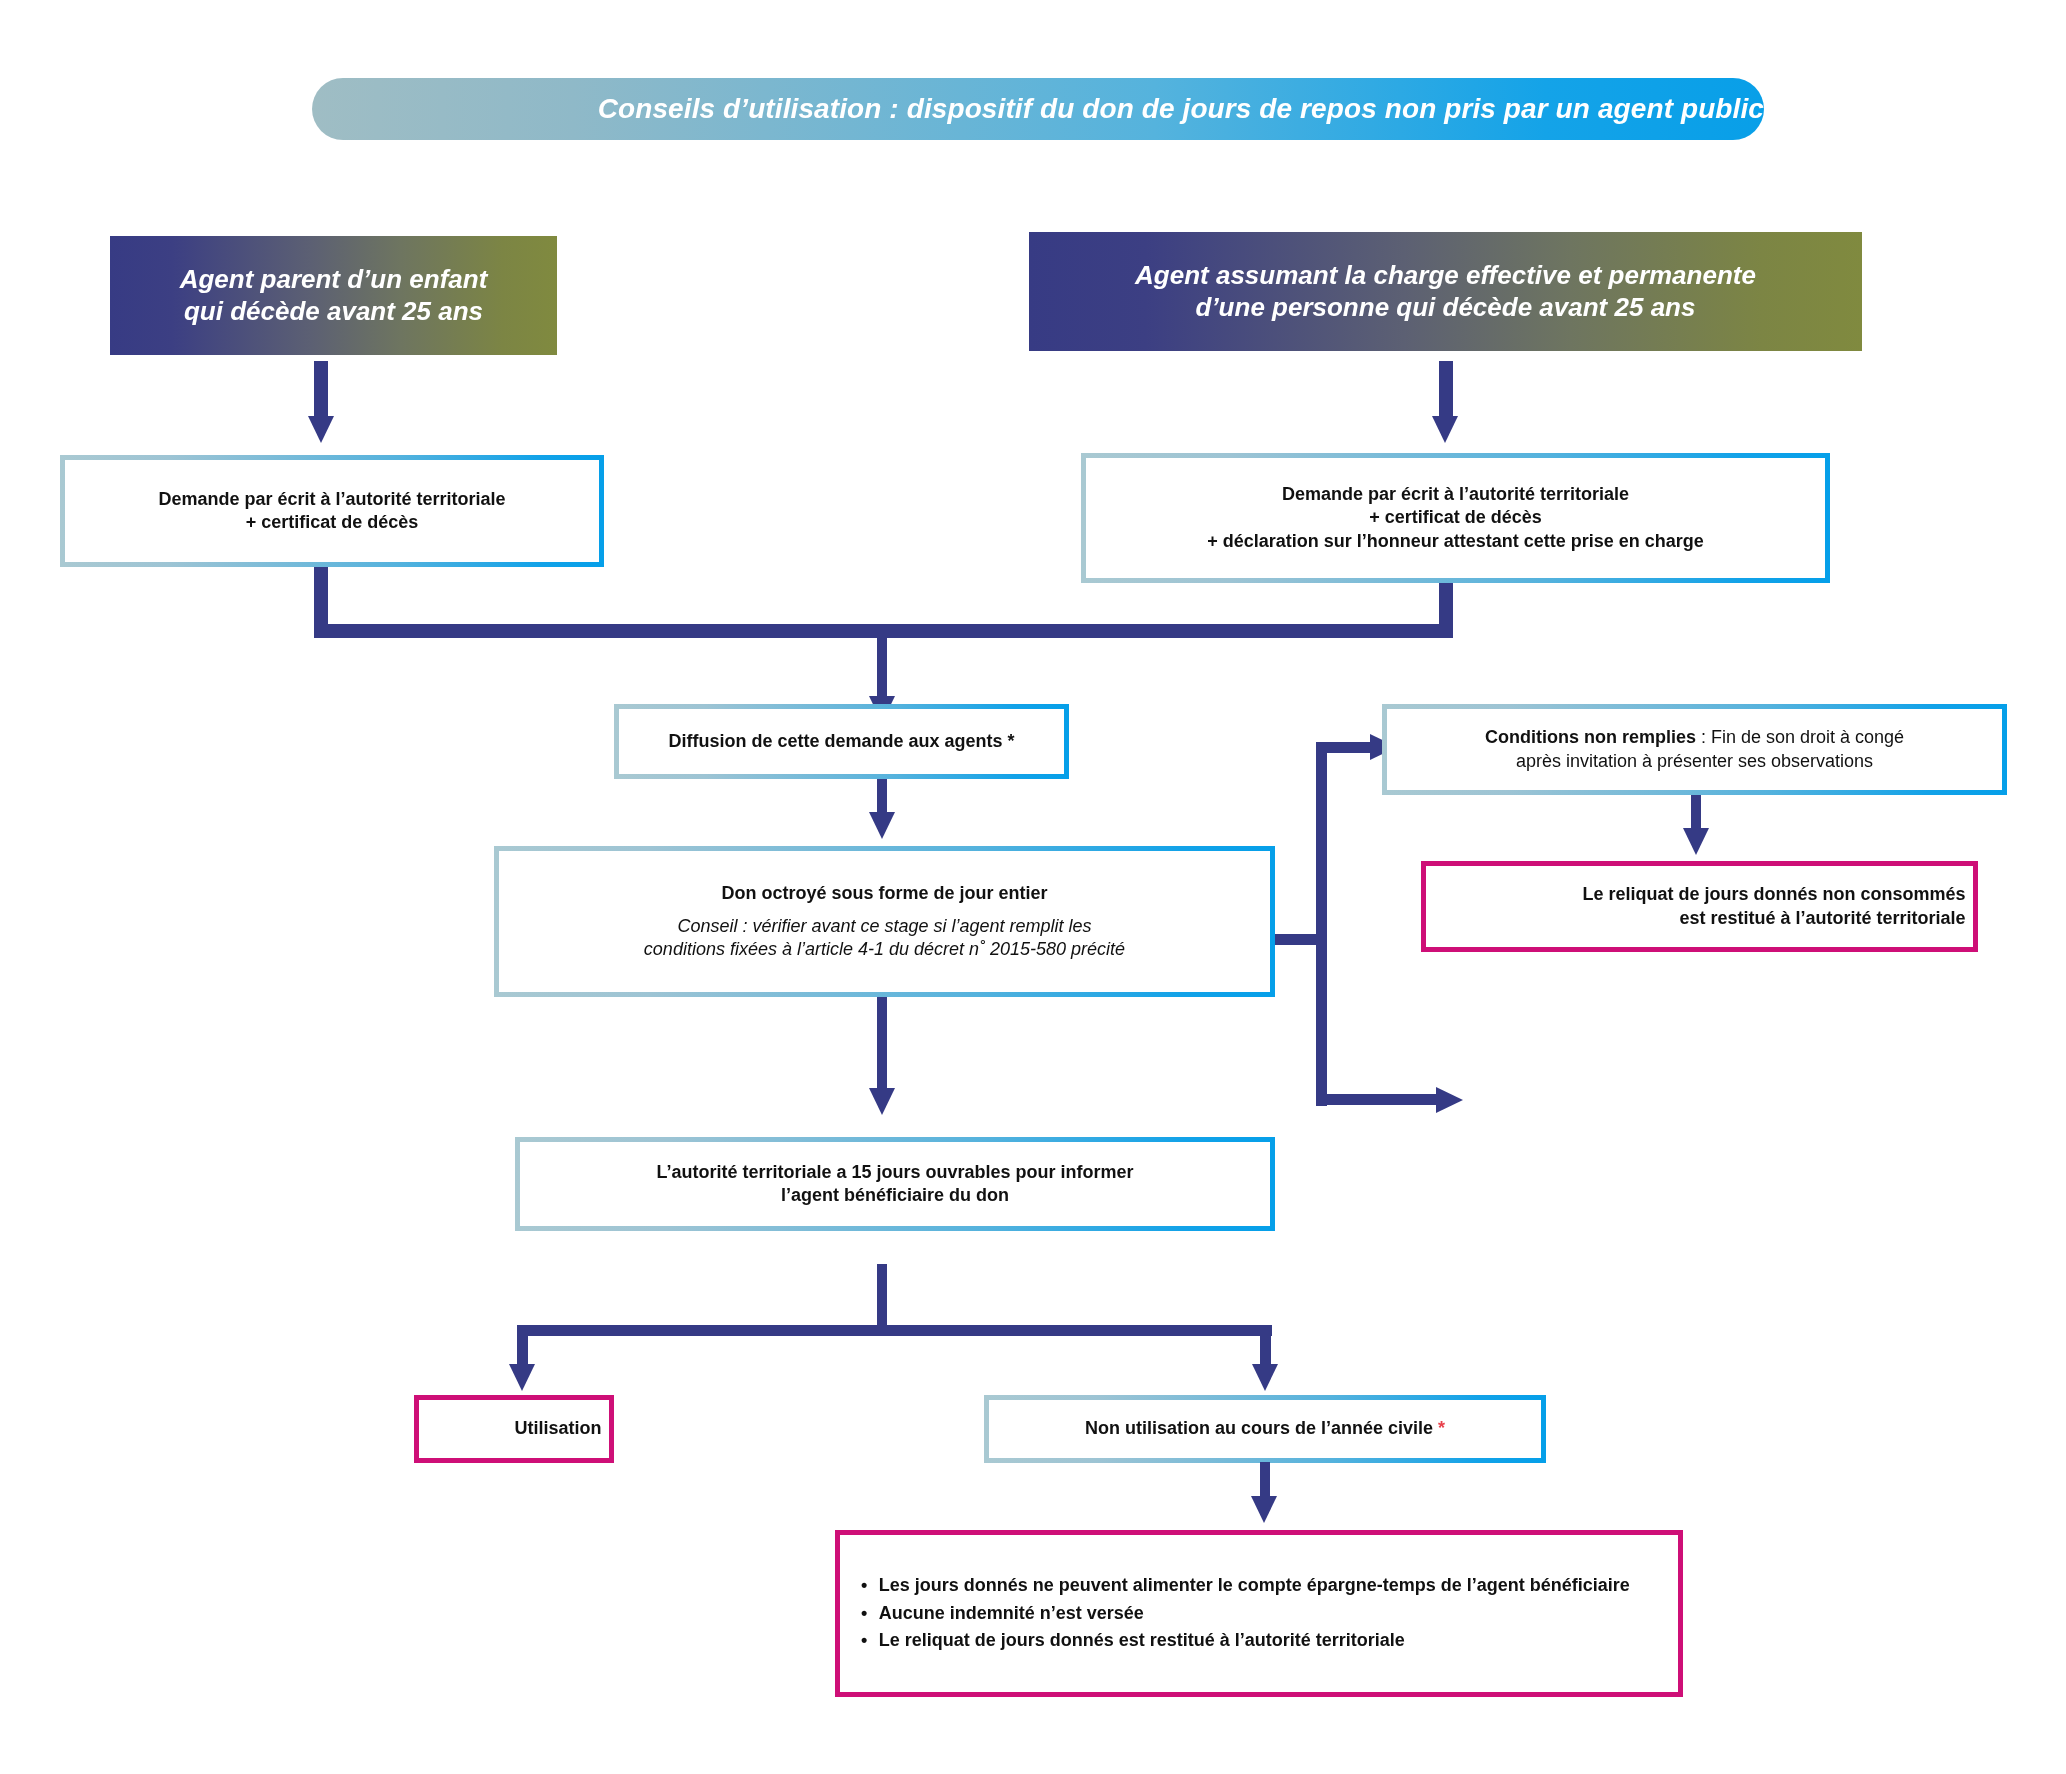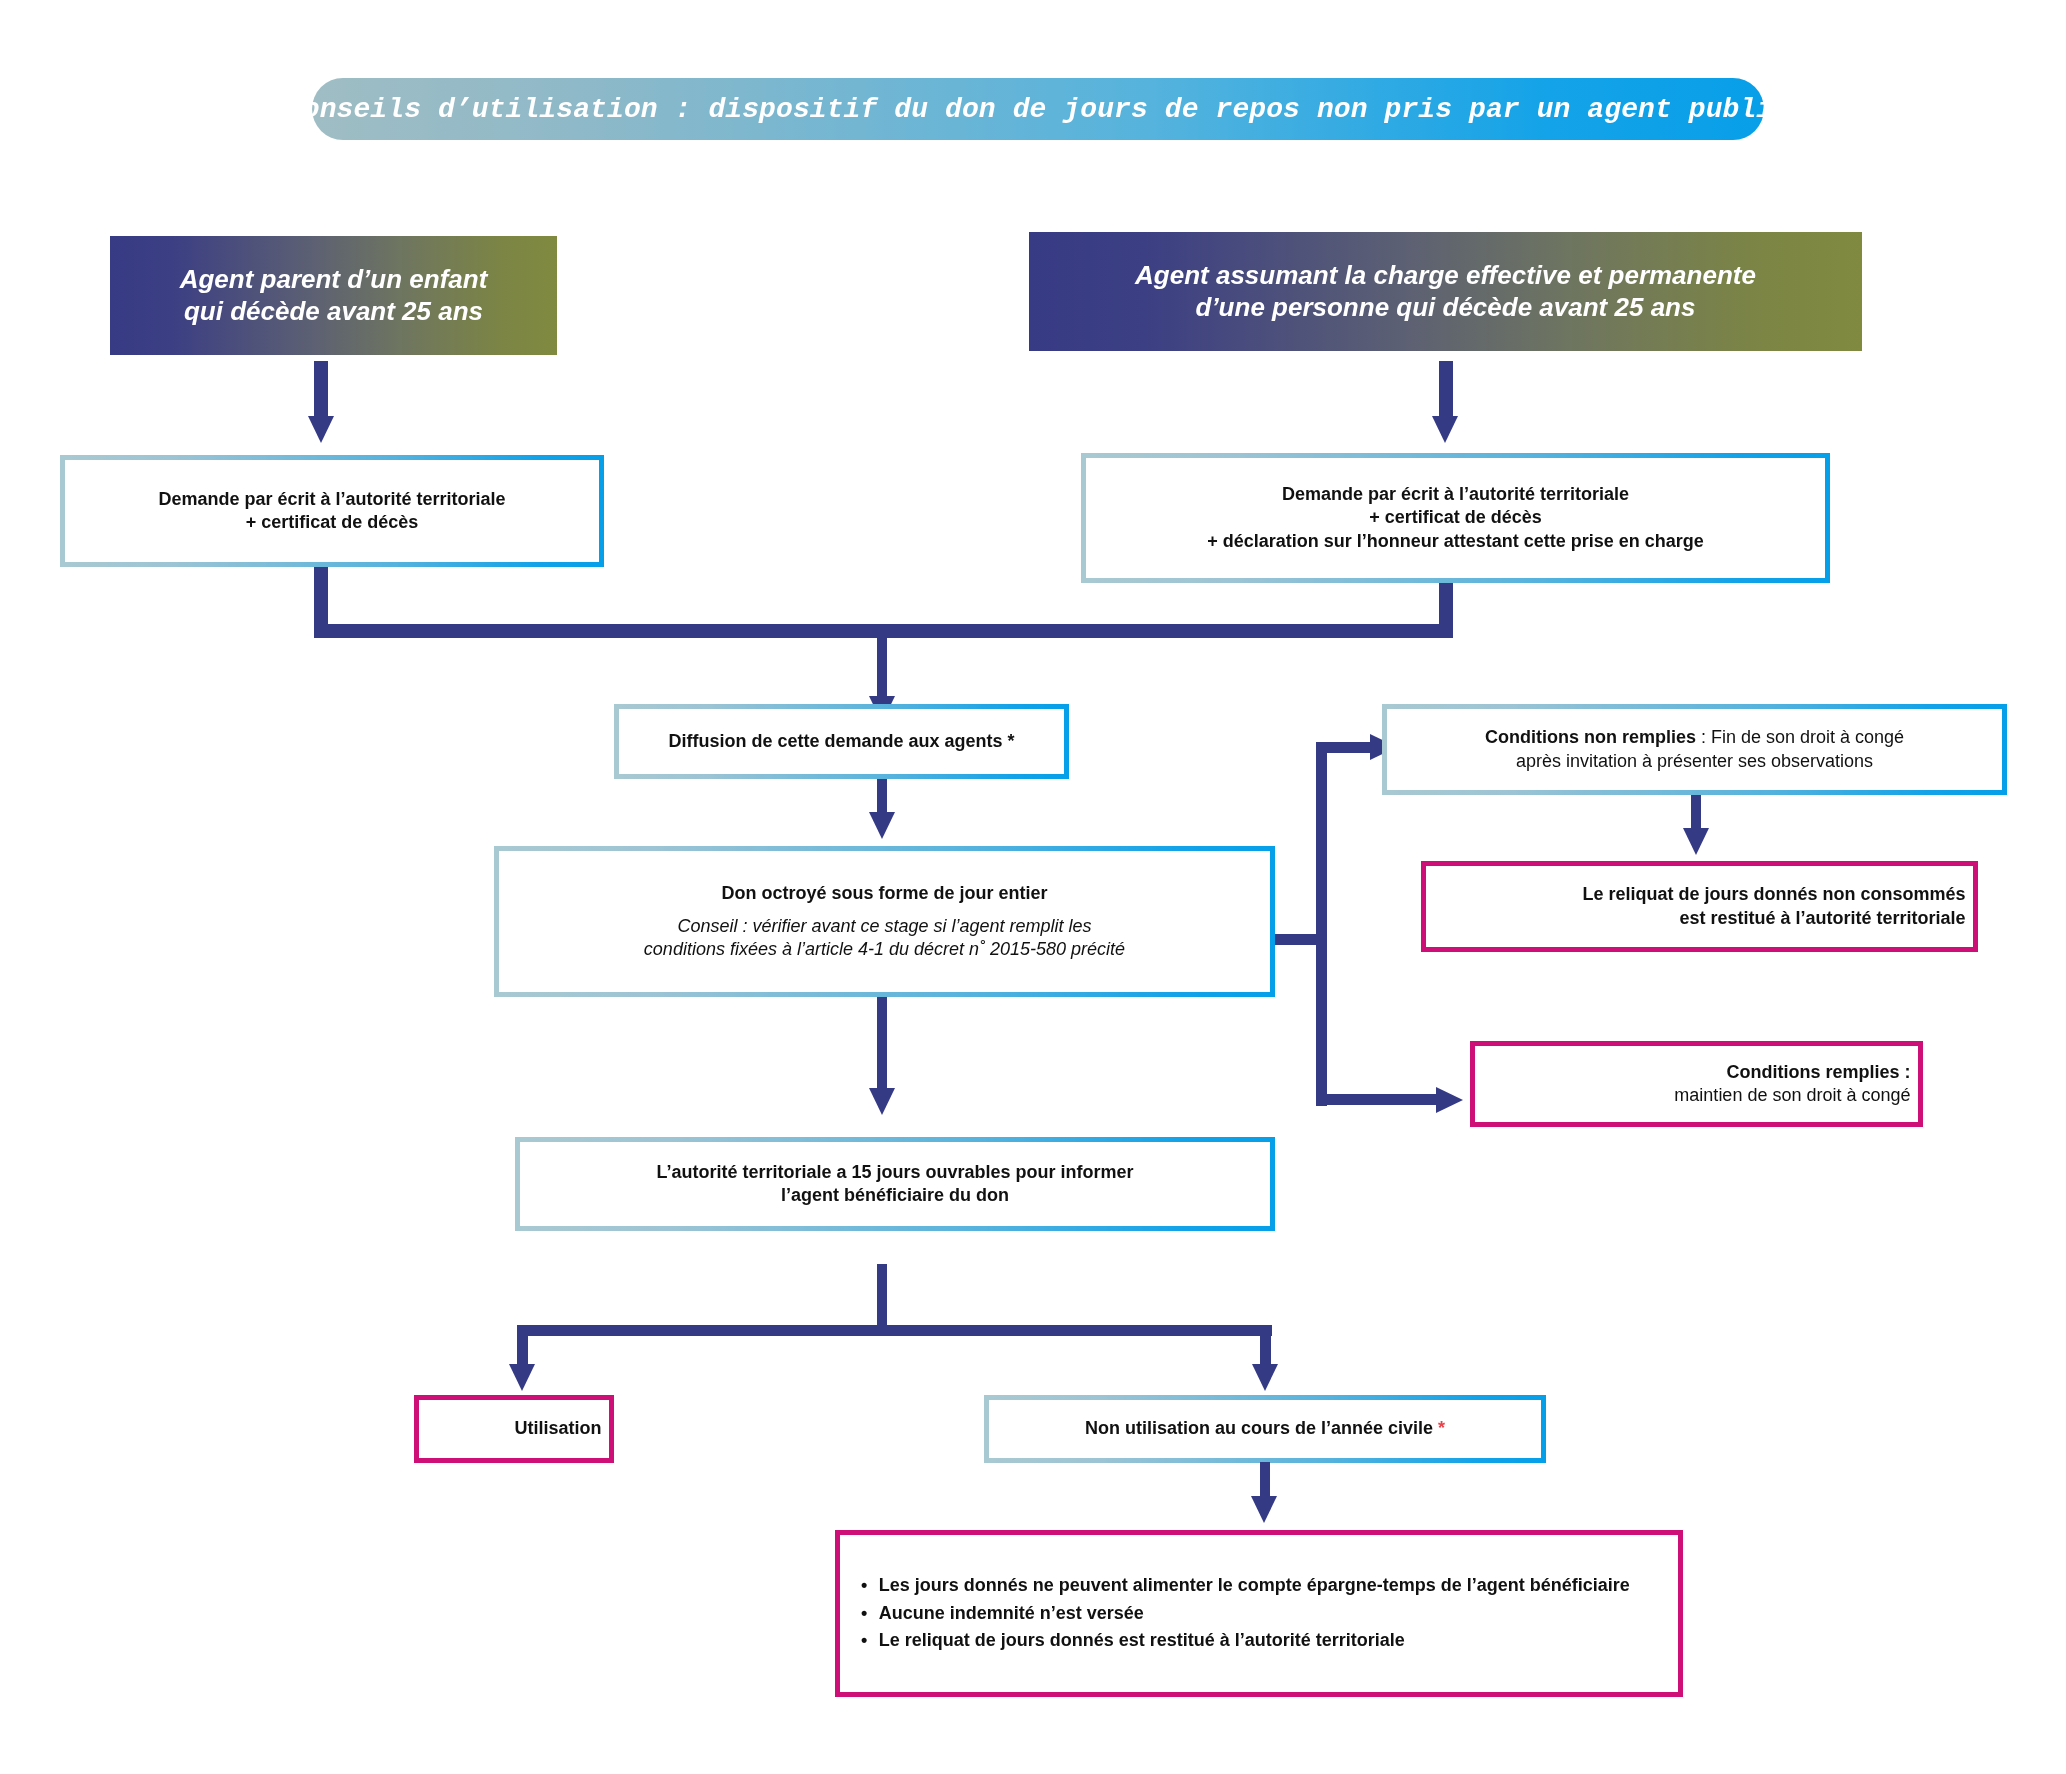--- a/index.html
+++ b/index.html
@@ -5,21 +5,21 @@
   html,body{margin:0;padding:0;background:#ffffff;}
   body{font-family:"Liberation Sans", sans-serif;}
   #canvas{position:relative;width:2066px;height:1775px;background:#fff;overflow:hidden;}
 
   
   .title-banner{
     position:absolute;
     left:312px; top:78px; width:1452px; height:62px;
     border-radius:31px;
     background:linear-gradient(90deg,#9fbdc4 0%,#8fb9c8 18%,#55b3dd 58%,#14a3e8 85%,#089fe8 100%);
-    display:flex;align-items:center;justify-content:center;font-family:Liberation Mono, monospace;
+    display:flex;align-items:center;justify-content:flex-end;
   }
   .title-banner span{
     color:#ffffff;font-style:italic;font-weight:bold;font-size:28px;
     letter-spacing:0.1px;white-space:nowrap;
   }
 
   
   .hdr{
     position:absolute;
     background:linear-gradient(90deg,#373B84 0%,#3C3F83 14%,#5C6073 45%,#6E7560 65%,#7C8544 88%,#808A3F 100%);
@@ -173,26 +173,20 @@
   <div class="nv" style="left:1691px;top:795px;width:10px;height:36px;"></div>
   <div class="arrow-down" style="left:1683px;top:828px;"></div>
 
   <div class="magbox" style="left:1421px;top:861px;width:557px;height:91px;">
     <div class="inner">
       <div class="t bold">Le reliquat de jours donnés non consommés</div>
       <div class="t bold">est restitué à l’autorité territoriale</div>
     </div>
   </div>
 
-  <div class="magbox" style="left:1470px;top:1041px;width:453px;height:86px;">
-    <div class="inner">
-      <div class="t bold">Conditions remplies :</div>
-      <div class="t">maintien de son droit à congé</div>
-    </div>
-  </div>
 
   <div class="nv" style="left:877px;top:997px;width:10px;height:96px;"></div>
   <div class="arrow-down" style="left:869px;top:1088px;"></div>
 
   <div class="bluebox" style="left:515px;top:1137px;width:760px;height:94px;">
     <div class="inner">
       <div class="t bold">L’autorité territoriale a 15 jours ouvrables pour informer</div>
       <div class="t bold">l’agent bénéficiaire du don</div>
     </div>
   </div>

